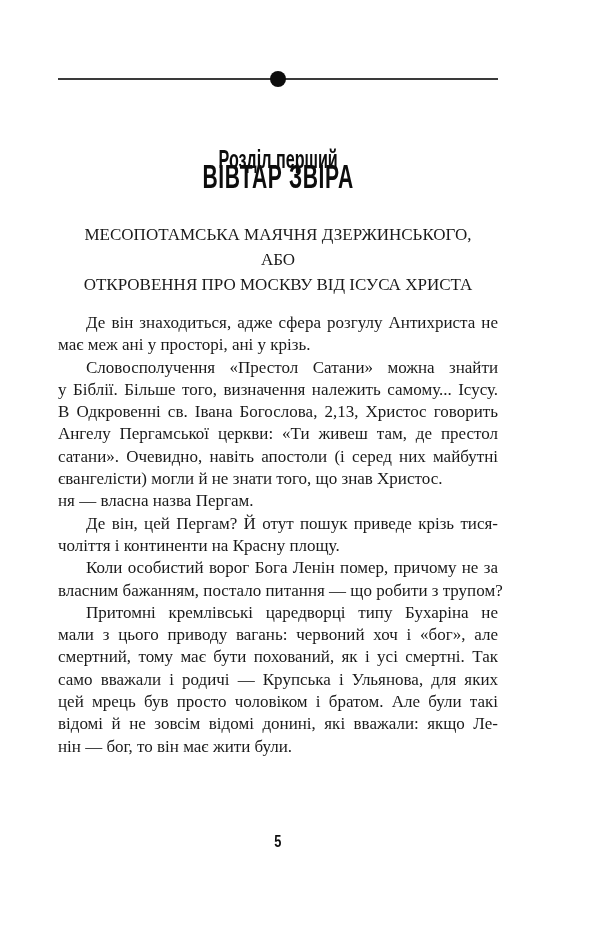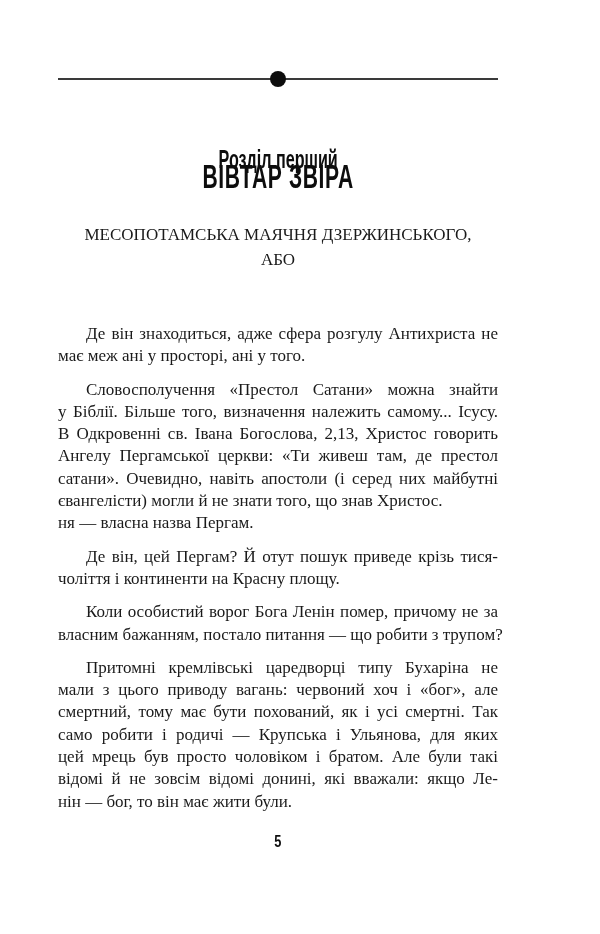--- a/index.html
+++ b/index.html
@@ -84,21 +84,20 @@
     }
     .body-text .line {
       display: block;
       white-space: nowrap;
       text-align: justify;
       text-align-last: justify;
       height: 22.3px;
     }
     .body-text .line.indent {
       padding-left: 28px;
-      margin-top: 11px;
     }
     .body-text .line.last {
       text-align-last: left;
     }
     .page-number {
       position: absolute;
       left: 0;
       width: 556px;
       top: 832px;
       text-align: center;
@@ -121,40 +120,41 @@
 <div class="chapter-heading chapter-label">
   <span class="inner">Розділ перший</span>
 </div>
 <div class="chapter-heading chapter-title">
   <span class="inner">ВІВТАР ЗВІРА</span>
 </div>
 
 <div class="subtitle">
   <span class="line">МЕСОПОТАМСЬКА МАЯЧНЯ ДЗЕРЖИНСЬКОГО,</span>
   <span class="line">АБО</span>
+  <span class="line">ОТКРОВЕННЯ ПРО МОСКВУ ВІД ІСУСА ХРИСТА</span>
 </div>
 
 <div class="body-text">
   <span class="line indent">Де він знаходиться, адже сфера розгулу Антихриста не</span>
-  <span class="line last">має меж ані у просторі, ані у того.</span>
+  <span class="line last">має меж ані у просторі, ані у крізь.</span>
   <span class="line indent">Словосполучення «Престол Сатани» можна знайти</span>
   <span class="line">у Біблії. Більше того, визначення належить самому... Ісусу.</span>
   <span class="line">В Одкровенні св. Івана Богослова, 2,13, Христос говорить</span>
   <span class="line">Ангелу Пергамської церкви: «Ти живеш там, де престол</span>
   <span class="line">сатани». Очевидно, навіть апостоли (і серед них майбутні</span>
   <span class="line last">євангелісти) могли й не знати того, що знав Христос.</span>
   <span class="line last">ня — власна назва Пергам.</span>
   <span class="line indent">Де він, цей Пергам? Й отут пошук приведе крізь тися-</span>
   <span class="line last">чоліття і континенти на Красну площу.</span>
   <span class="line indent">Коли особистий ворог Бога Ленін помер, причому не за</span>
   <span class="line">власним бажанням, постало питання — що робити з трупом?</span>
   <span class="line indent">Притомні кремлівські царедворці типу Бухаріна не</span>
   <span class="line">мали з цього приводу вагань: червоний хоч і «бог», але</span>
   <span class="line">смертний, тому має бути похований, як і усі смертні. Так</span>
-  <span class="line">само робити і родичі — Крупська і Ульянова, для яких</span>
+  <span class="line">само вважали і родичі — Крупська і Ульянова, для яких</span>
   <span class="line">цей мрець був просто чоловіком і братом. Але були такі</span>
   <span class="line">відомі й не зовсім відомі донині, які вважали: якщо Ле-</span>
   <span class="line last">нін — бог, то він має жити були.</span>
 </div>
 
 <div class="page-number">
   <span class="inner">5</span>
 </div>
 
 </body></html>

